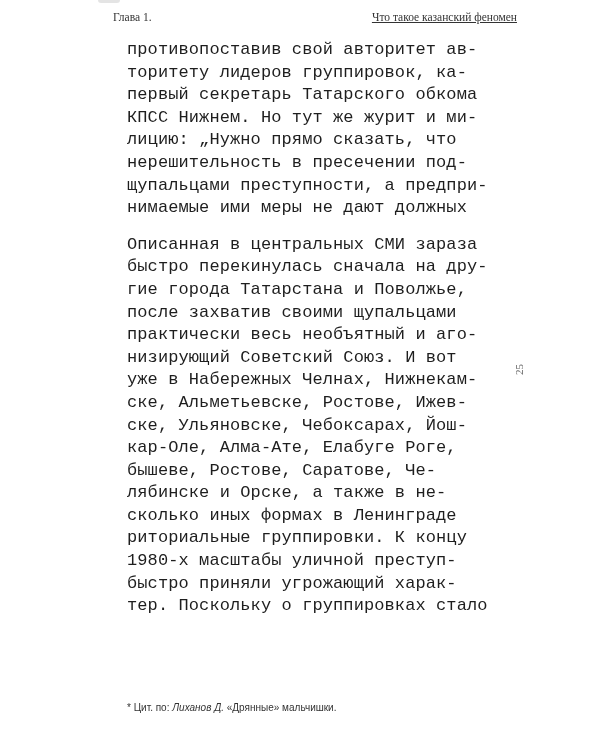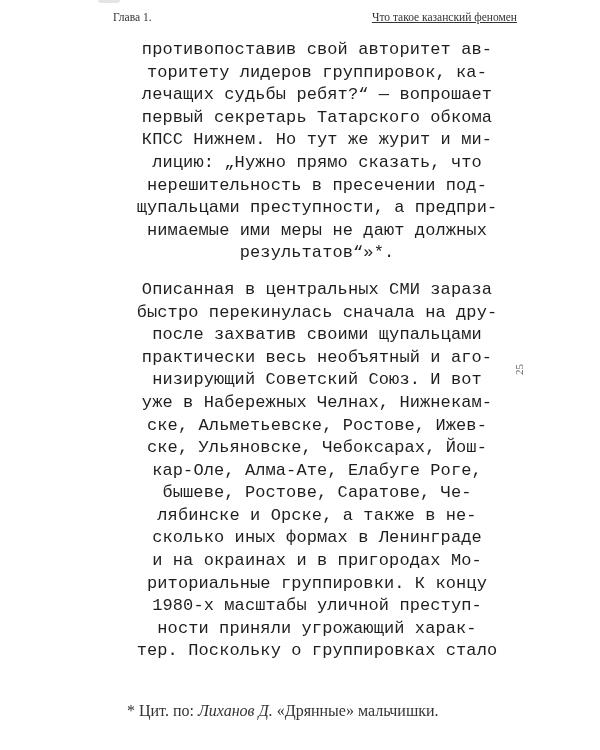--- a/index.html
+++ b/index.html
@@ -1,71 +1,69 @@
 <!DOCTYPE html>
 <html><head>
   <meta charset="utf-8">
   <style>
     html, body { margin: 0; padding: 0; background: #ffffff; }
     body { width: 600px; height: 750px; position: relative; overflow: hidden; }
-    .page { position: absolute; left: 0; top: 0; width: 600px; height: 572px; background: #fff; text-align: center; }
+    .page { position: absolute; left: 0; top: 0; width: 600px; height: 572px; background: #fff; }
     .smudge { position: absolute; left: 98px; top: 0; width: 22px; height: 3px; background: #d8d8d8; border-radius: 0 0 4px 4px; opacity: .7; }
     .running-head { position: absolute; top: 11px; font-family: "Liberation Serif", serif; font-size: 11.5px; color: #333; }
     .head-left { left: 113px; }
     .head-right { right: 83px; text-decoration: underline; }
     .body-text { position: absolute; left: 127px; top: 39px; width: 380px;
       font-family: "Liberation Mono", "DejaVu Sans Mono", monospace; font-size: 17px; line-height: 22.6px;
       color: #1e1e1e; letter-spacing: 0.1px; }
     .line { white-space: pre; height: 22.6px; }
     .para-gap { height: 14px; }
     .page-number { position: absolute; left: 513px; top: 375px; font-family: "Liberation Serif", serif; font-size: 11px; color: #666;
       transform: rotate(-90deg); transform-origin: left top; }
-    .footnote { position: absolute; left: 127px; top: 702px; font-family: Liberation Serif, serif; font-size: 16px; color: #333; }
+    .footnote { position: absolute; left: 127px; top: 702px; font-family: Liberation Sans, sans-serif; font-size: 10px; color: #333; }
     .footnote i { font-style: italic; }
   </style>
 </head>
 <body>
 
 <div class="page">
   <div class="smudge"></div>
 
   <div class="running-head head-left">Глава 1.</div>
   <div class="running-head head-right">Что такое казанский феномен</div>
 
   <div class="body-text">
     <div>
       <div class="line">противопоставив свой авторитет ав-</div>
       <div class="line">торитету лидеров группировок, ка-</div>
-      <div class="line">лечащих судьбы ребят?“ — вопрошает</div>
       <div class="line">первый секретарь Татарского обкома</div>
       <div class="line">КПСС Нижнем. Но тут же журит и ми-</div>
       <div class="line">лицию: „Нужно прямо сказать, что</div>
       <div class="line">нерешительность в пресечении под-</div>
       <div class="line">щупальцами преступности, а предпри-</div>
       <div class="line">нимаемые ими меры не дают должных</div>
-      <div class="line">результатов“»*.</div>
     </div>
     <div class="para-gap"></div>
     <div>
       <div class="line">Описанная в центральных СМИ зараза</div>
       <div class="line">быстро перекинулась сначала на дру-</div>
+      <div class="line">гие города Татарстана и Поволжье,</div>
       <div class="line">после захватив своими щупальцами</div>
       <div class="line">практически весь необъятный и аго-</div>
       <div class="line">низирующий Советский Союз. И вот</div>
       <div class="line">уже в Набережных Челнах, Нижнекам-</div>
       <div class="line">ске, Альметьевске, Ростове, Ижев-</div>
       <div class="line">ске, Ульяновске, Чебоксарах, Йош-</div>
       <div class="line">кар-Оле, Алма-Ате, Елабуге Роге,</div>
       <div class="line">бышеве, Ростове, Саратове, Че-</div>
       <div class="line">лябинске и Орске, а также в не-</div>
       <div class="line">сколько иных формах в Ленинграде</div>
-      <div class="line">и на окраинах и в пригородах Мо-</div>
       <div class="line">риториальные группировки. К концу</div>
       <div class="line">1980-х масштабы уличной преступ-</div>
-      <div class="line">ности приняли угрожающий харак-</div>
+      <div class="line">быстро приняли угрожающий харак-</div>
       <div class="line">тер. Поскольку о группировках стало</div>
     </div>
   </div>
 
   <div class="page-number">25</div>
 
   <div class="footnote">
     <span>*</span>
     <span>Цит. по:</span>
     <i>Лиханов Д.</i>

